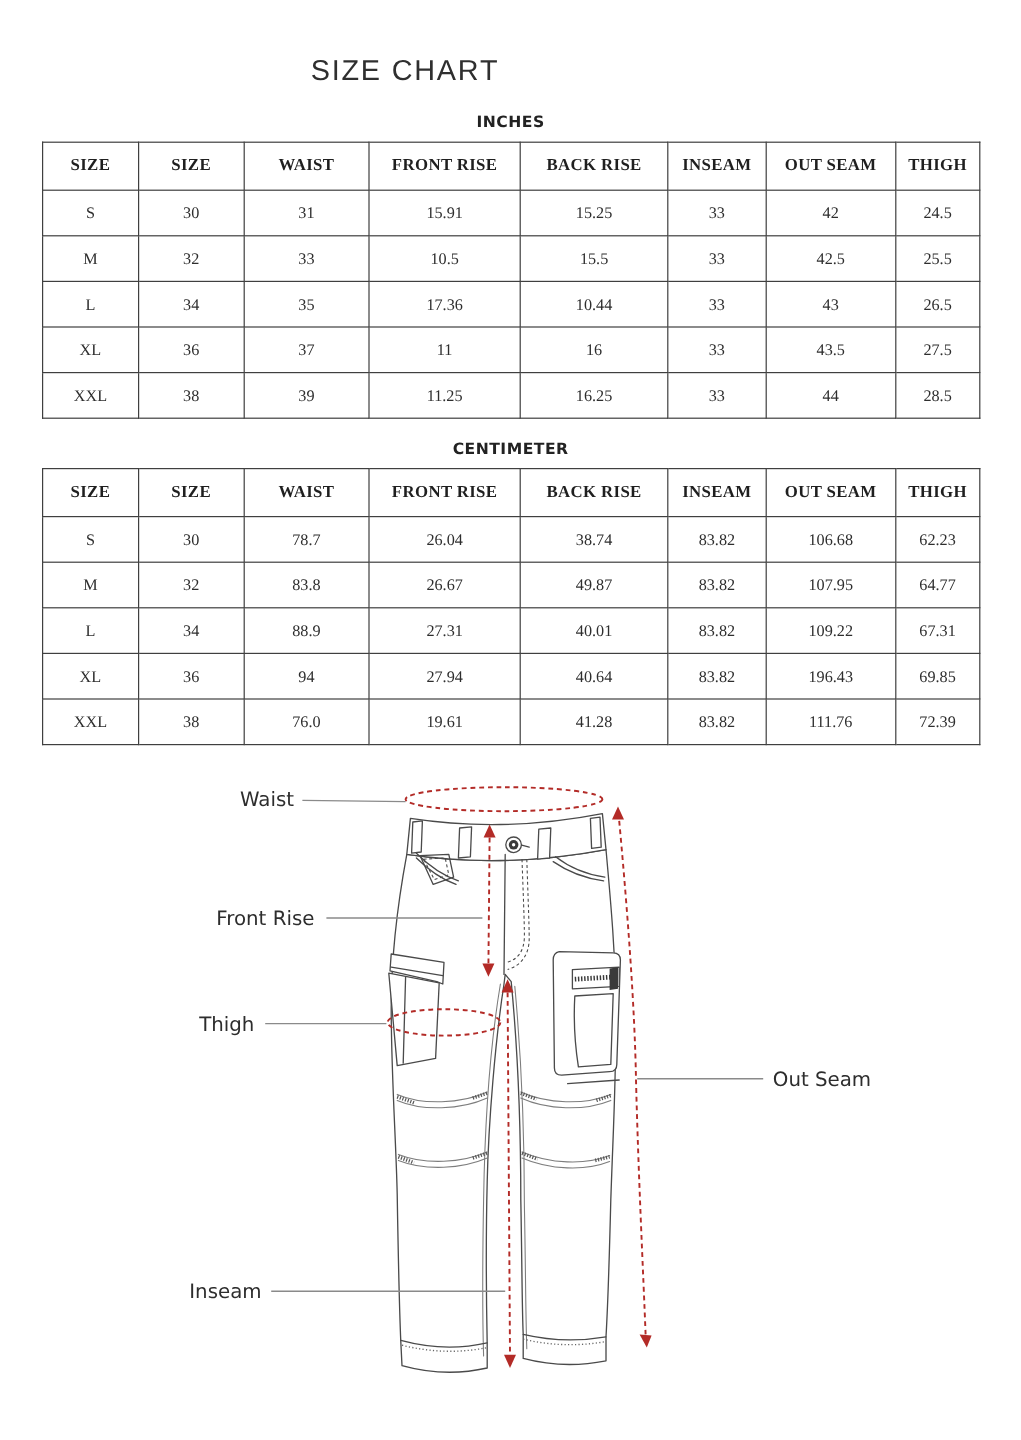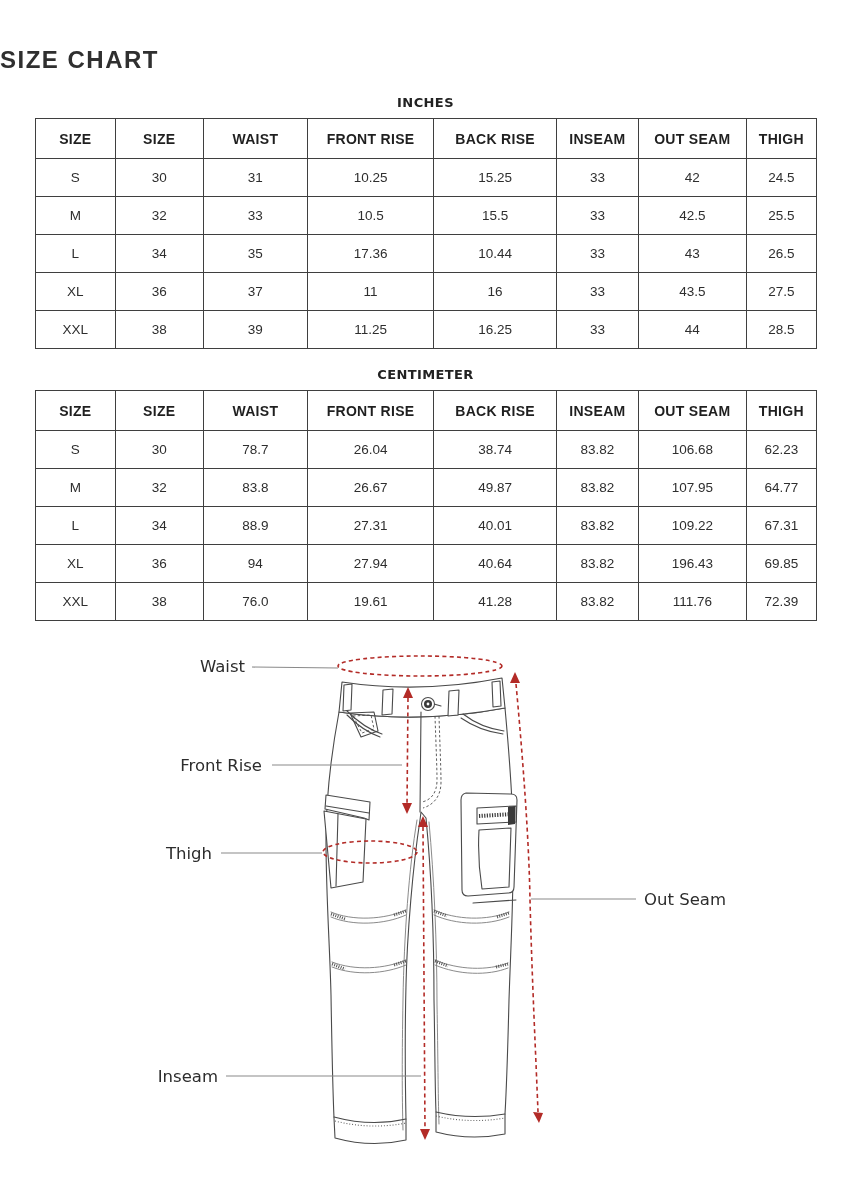--- a/index.html
+++ b/index.html
@@ -1,34 +1,34 @@
 <!DOCTYPE html>
 <html><head>
 <meta charset="utf-8">
 <style>
   html,body{margin:0;padding:0;}
   body{
     width:851px;height:1200px;position:relative;background:#ffffff;
     font-family:"Liberation Sans",sans-serif;color:#2b2b2b;overflow:hidden;
   }
   .page-title{
-    position:absolute;top:46px;left:0;width:675px;
-    font-size:24px;font-weight:700;letter-spacing:1.5px;color:#2f2f2f;
+    position:absolute;top:46px;left:0;width:675px;text-align:center;
+    font-size:24px;font-weight:400;letter-spacing:1.5px;color:#2f2f2f;
     font-family:"Liberation Sans",sans-serif;
   }
   .unit-label{
     position:absolute;left:0;width:851px;text-align:center;
     font-family:"DejaVu Sans",sans-serif;font-size:13px;font-weight:700;
     letter-spacing:.4px;color:#222;
   }
   .unit-inches{top:95px;}
   .unit-cm{top:367px;}
   .size-table{
     position:absolute;left:35px;width:782px;border-collapse:collapse;table-layout:fixed;
-    font-family:Liberation Sans, sans-serif;
+    font-family:Liberation Serif, serif;
   }
   .table-inches{top:118px;}
   .table-cm{top:390px;}
   .size-table th{
     height:39px;border:1px solid #3f3f3f;font-size:14px;font-weight:700;
     letter-spacing:.3px;color:#1f1f1f;text-align:center;padding:0;
   }
   .size-table td{
     height:37px;border:1px solid #3f3f3f;font-size:13.5px;color:#2e2e2e;
     text-align:center;padding:0;
@@ -76,21 +76,21 @@
       <th>INSEAM</th>
       <th>OUT SEAM</th>
       <th>THIGH</th>
     </tr>
   </thead>
   <tbody>
       <tr>
         <td>S</td>
         <td>30</td>
         <td>31</td>
-        <td>10.25</td>
+        <td>15.91</td>
         <td>15.25</td>
         <td>33</td>
         <td>42</td>
         <td>24.5</td>
       </tr>
       <tr>
         <td>M</td>
         <td>32</td>
         <td>33</td>
         <td>10.5</td>

